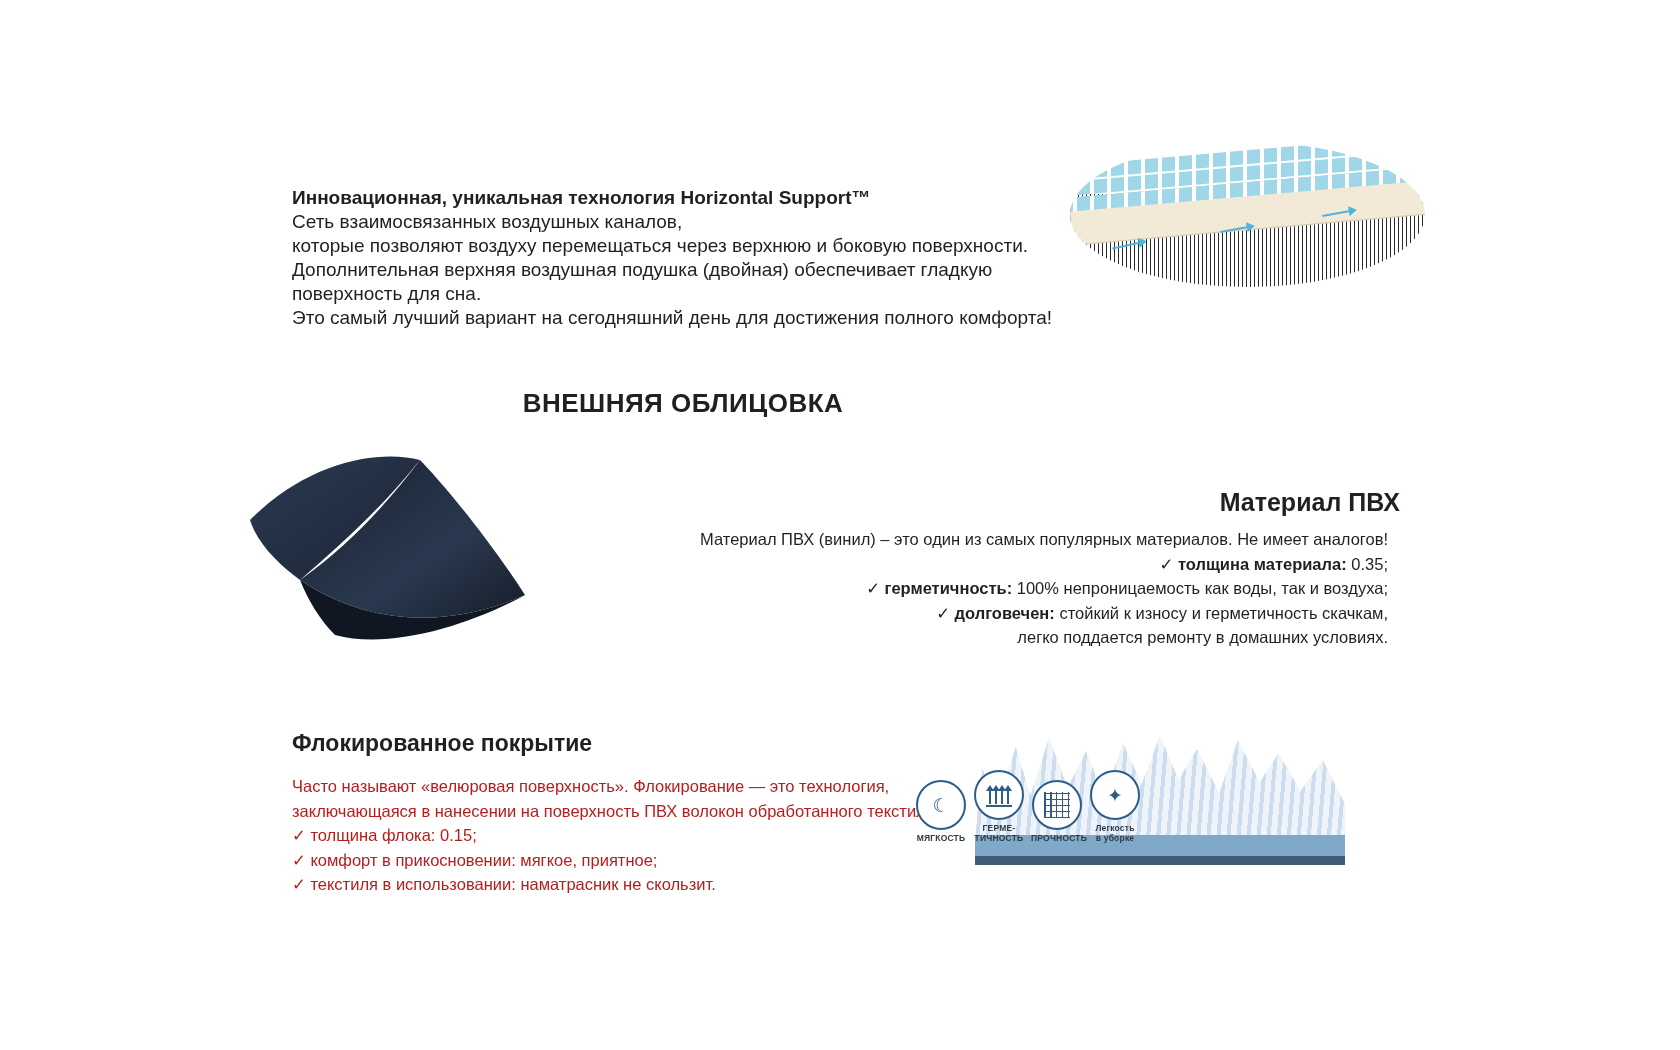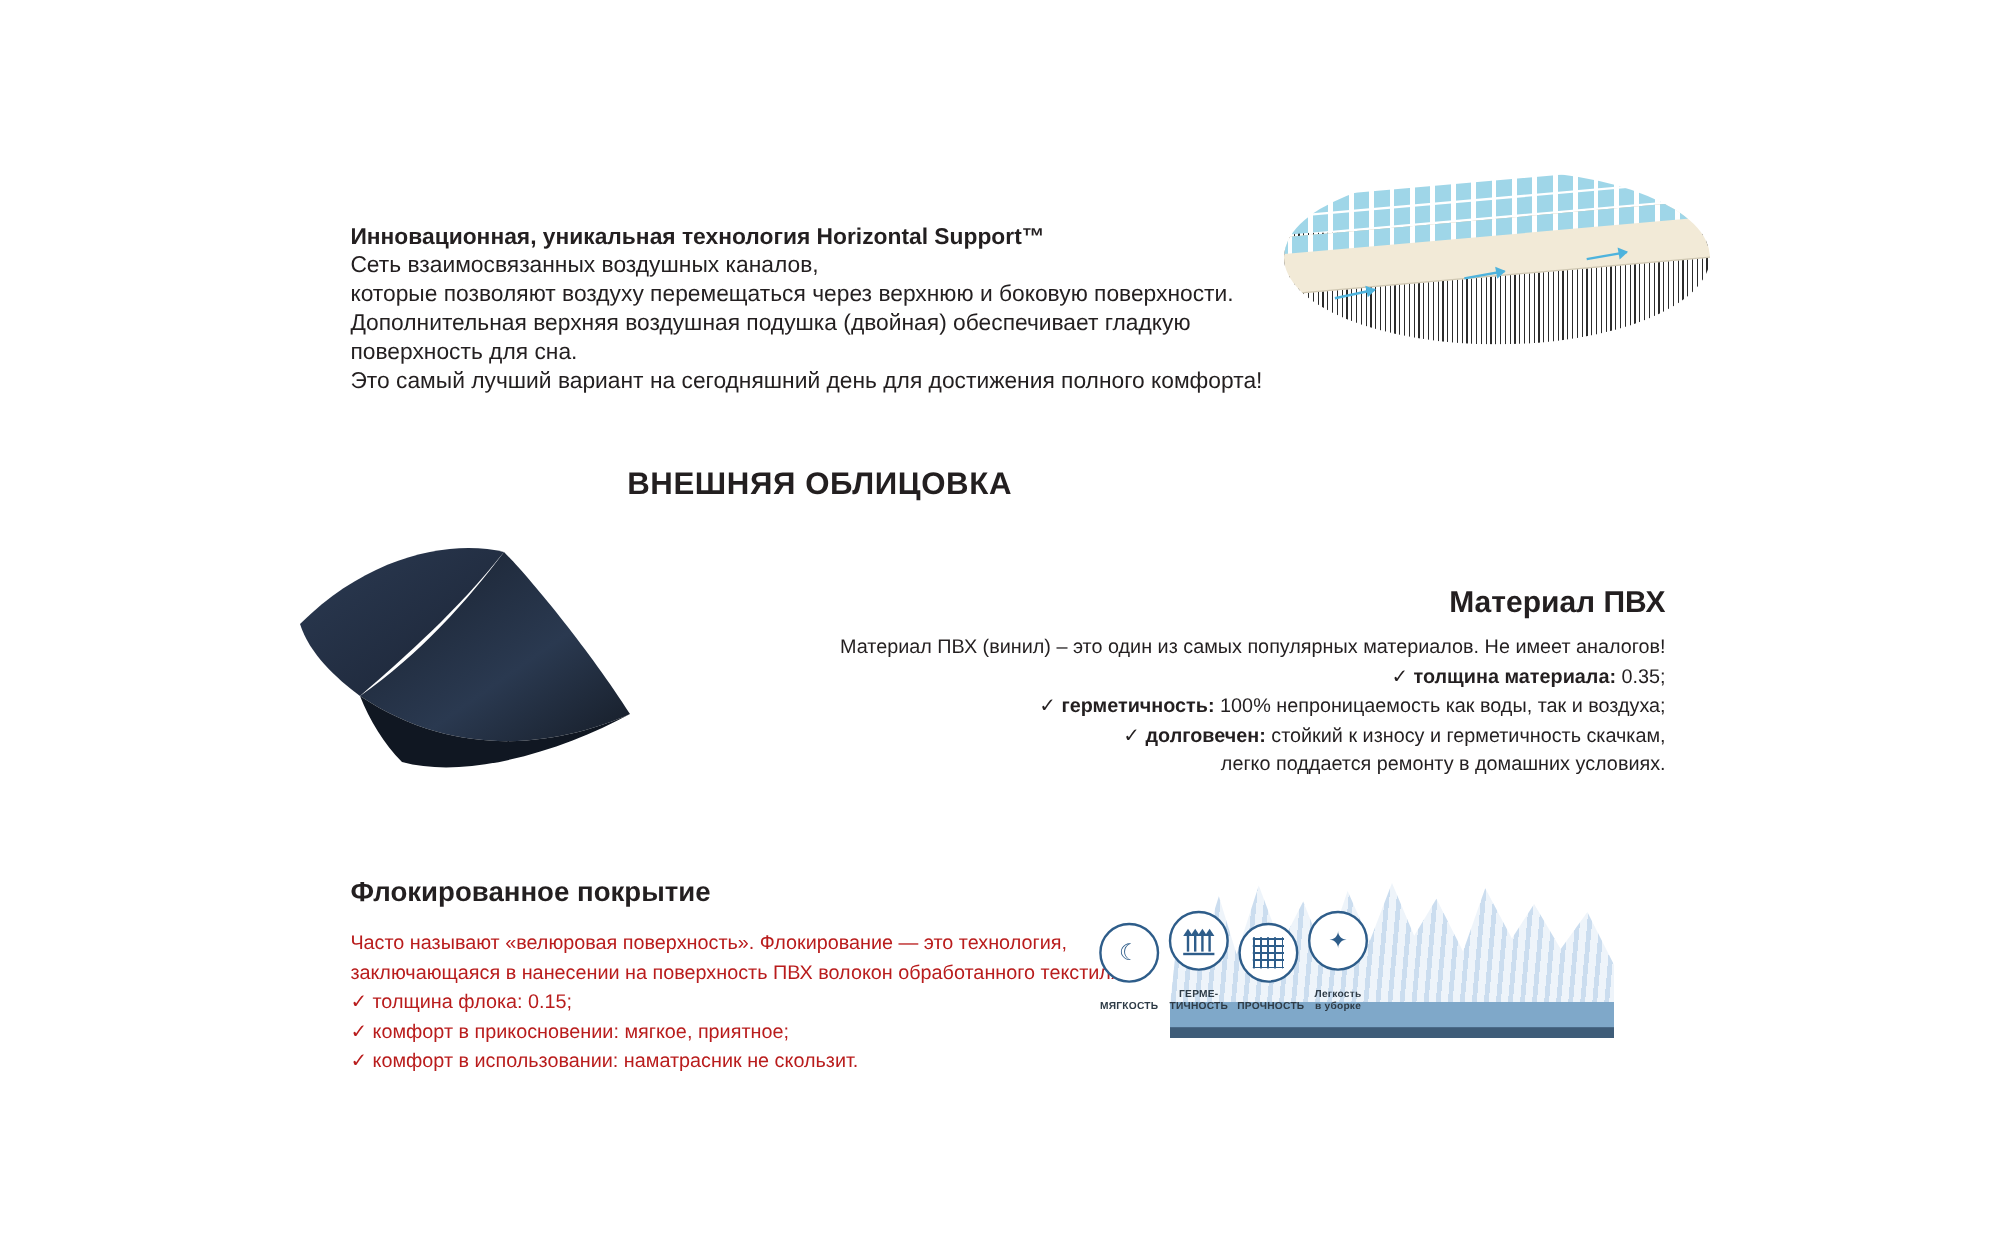--- a/index.html
+++ b/index.html
@@ -122,21 +122,21 @@
   
   #pvc-illustration {
     position: absolute;
     left: 240px;
     top: 450px;
     width: 320px;
     height: 220px;
   }
   #pvc-title {
     position: absolute;
-    right: 292px;
+    right: 280px;
     top: 488px;
     font-size: 25px;
     font-weight: bold;
     color: #231f20;
   }
   #pvc-text {
     position: absolute;
     right: 292px;
     top: 527px;
     width: 760px;
@@ -223,21 +223,21 @@
     border-radius: 50%;
     position: relative;
     background: #ffffff;
     display: flex;
     align-items: center;
     justify-content: center;
     color: #2e5d8a;
     font-size: 19px;
   }
   .badge-label {
-    margin-top: 14px;
+    margin-top: 3px;
     font-size: 8.5px;
     font-weight: bold;
     color: #2e3b46;
     line-height: 10px;
     letter-spacing: .2px;
   }
   .grid-icon {
     width: 26px; height: 26px;
     background:
       repeating-linear-gradient(0deg, #2e5d8a 0 1.5px, transparent 1.5px 6px),
@@ -350,21 +350,21 @@
     <b>толщина флока:</b>
     <span>0.15;</span>
   </div>
   <div>
     <span>✓</span>
     <b>комфорт в прикосновении:</b>
     <span>мягкое, приятное;</span>
   </div>
   <div>
     <span>✓</span>
-    <b>комфорт в использовании:</b>
+    <b>текстиля в использовании:</b>
     <span>наматрасник не скользит.</span>
   </div>
 </div>
 
 <div id="flock-illustration">
   <div class="flock-fibers"></div>
   <div class="flock-base"></div>
   <div class="flock-base-dark"></div>
 
   <div class="badge-row">

